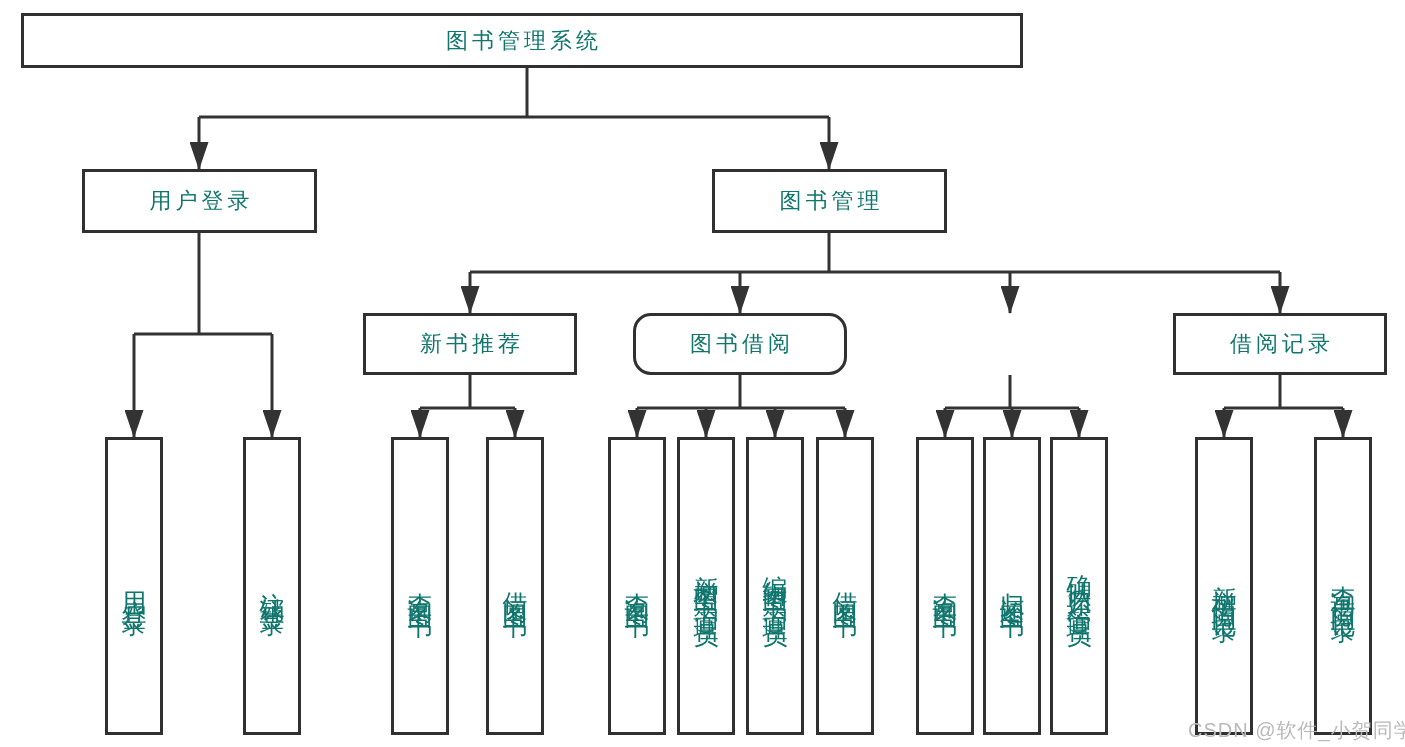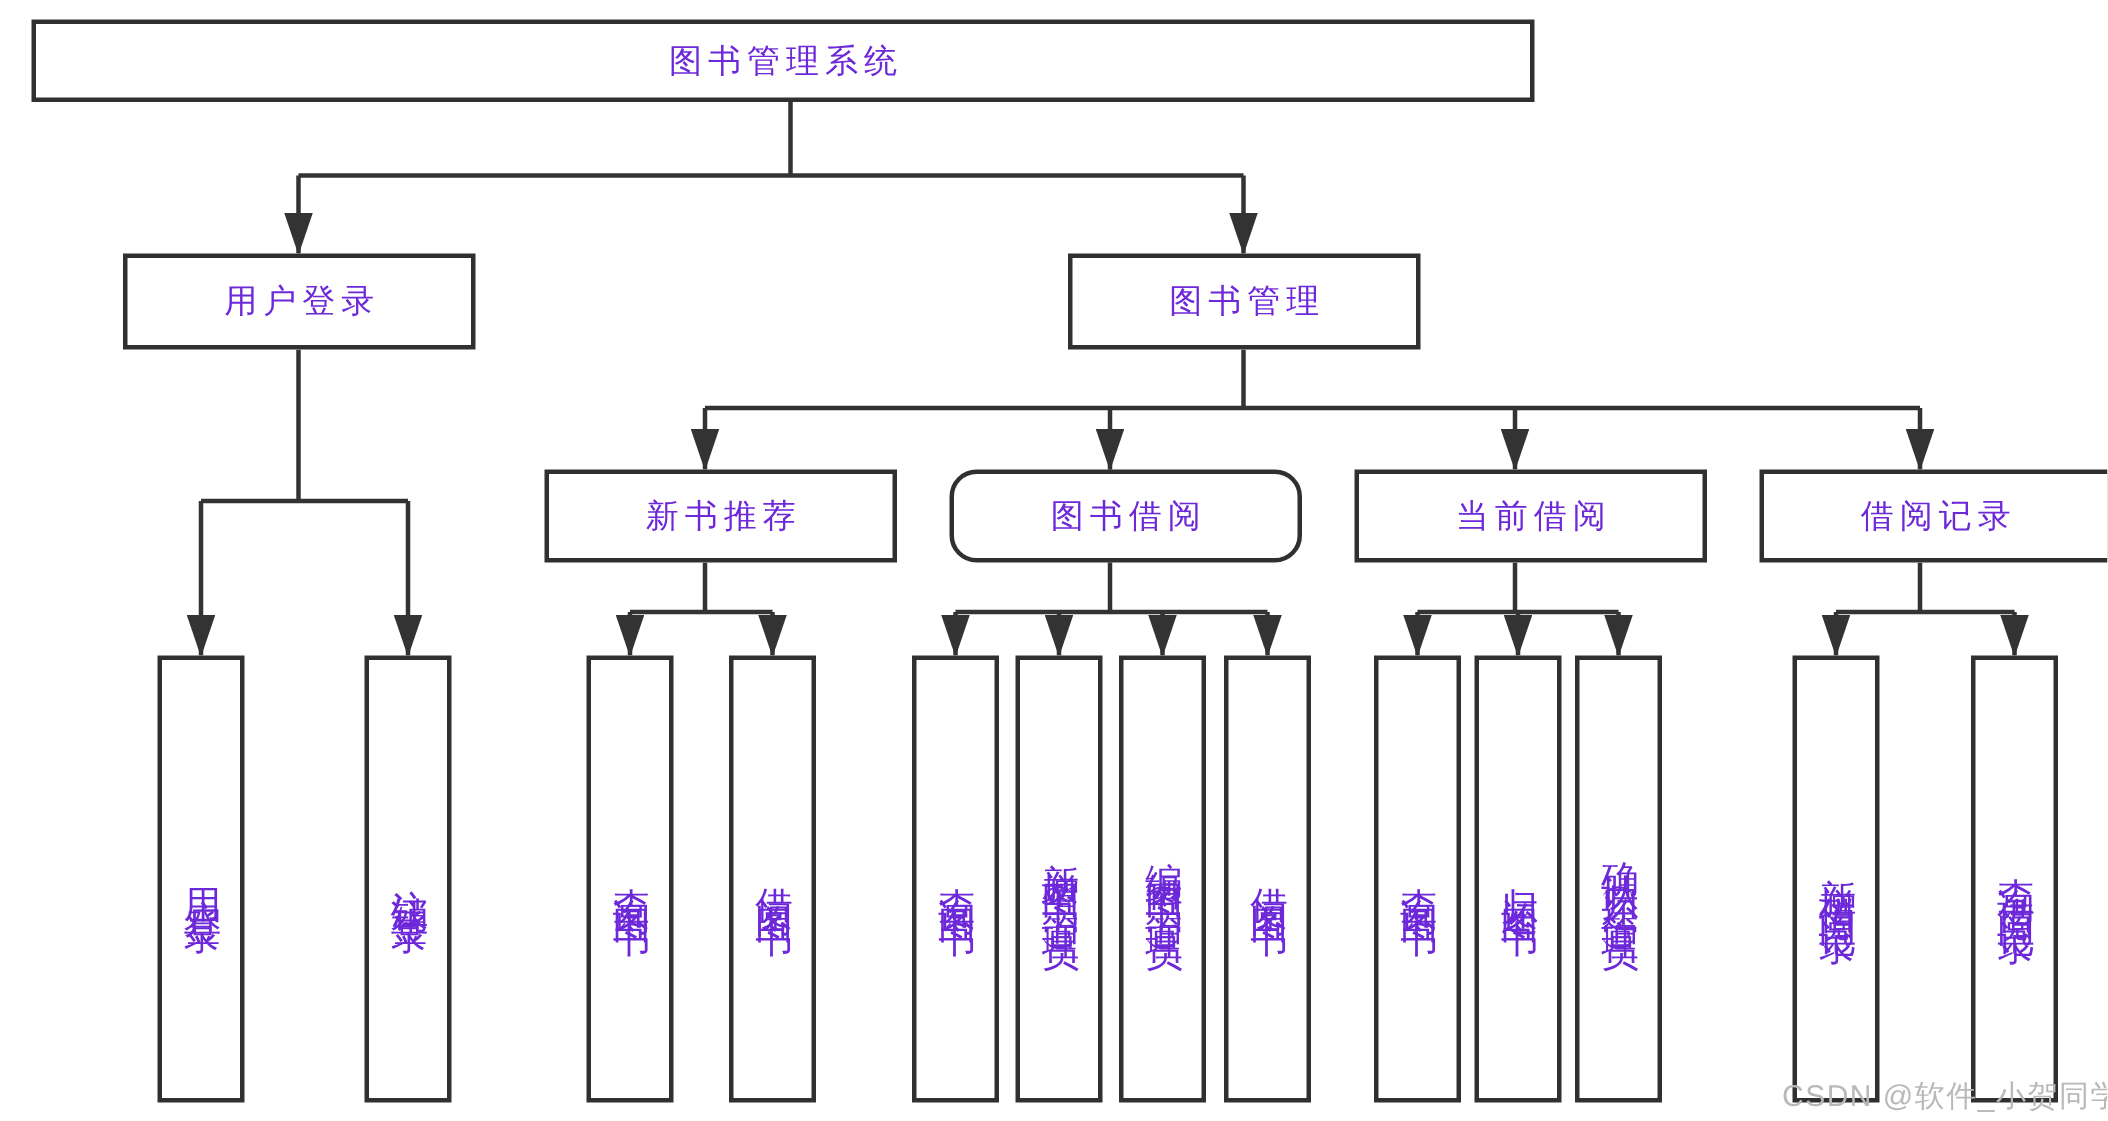--- a/index.html
+++ b/index.html
@@ -24,42 +24,42 @@
     z-index: 1;
   }
   .node {
     position: absolute;
     box-sizing: border-box;
     border: 3px solid #303030;
     background: #ffffff;
     display: flex;
     align-items: center;
     justify-content: center;
-    color: #6d28d9;
+    color: #0f766e;
     z-index: 2;
   }
   .node.h span {
     font-size: 22px;
     letter-spacing: 4px;
     text-indent: 4px;
     white-space: nowrap;
   }
   .node.v span {
     writing-mode: vertical-rl;
     font-size: 25px;
     letter-spacing: 7px;
     line-height: 1;
   }
   
   .n-root   { left: 21px;  top: 13px;  width: 1002px; height: 55px; }
   
   .n-l2a    { left: 82px;  top: 169px; width: 235px;  height: 64px; }
   .n-l2b    { left: 712px; top: 169px; width: 235px;  height: 64px; }
   
-  .n-l3 { top: 313px; width: 235px; height: 62px; }
+  .n-l3 { top: 313px; width: 214px; height: 62px; }
   .n-l3a { left: 363px; }
   .n-l3b { left: 633px; border-radius: 18px; }
   .n-l3c { left: 903px; }
   .n-l3d { left: 1173px; text-align: right; }
   
   .leaf { top: 437px; width: 58px; height: 298px; }
   .lf-a1 { left: 105px; }  .lf-a2 { left: 243px; }
   .lf-b1 { left: 391px; }  .lf-b2 { left: 486px; }
   .lf-c1 { left: 608px; }  .lf-c2 { left: 677px; }
   .lf-c3 { left: 746px; }  .lf-c4 { left: 816px; }
@@ -141,23 +141,20 @@
   <div class="node h n-l2b">
     <span>图书管理</span>
   </div>
 
   <div class="node h n-l3 n-l3a">
     <span>新书推荐</span>
   </div>
   <div class="node h n-l3 n-l3b">
     <span>图书借阅</span>
   </div>
-  <div class="node h n-l3 n-l3c">
-    <span>当前借阅</span>
-  </div>
   <div class="node h n-l3 n-l3d">
     <span>借阅记录</span>
   </div>
 
   <div class="node v leaf lf-a1">
     <span>用户登录</span>
   </div>
   <div class="node v leaf lf-a2">
     <span>注销登录</span>
   </div>

